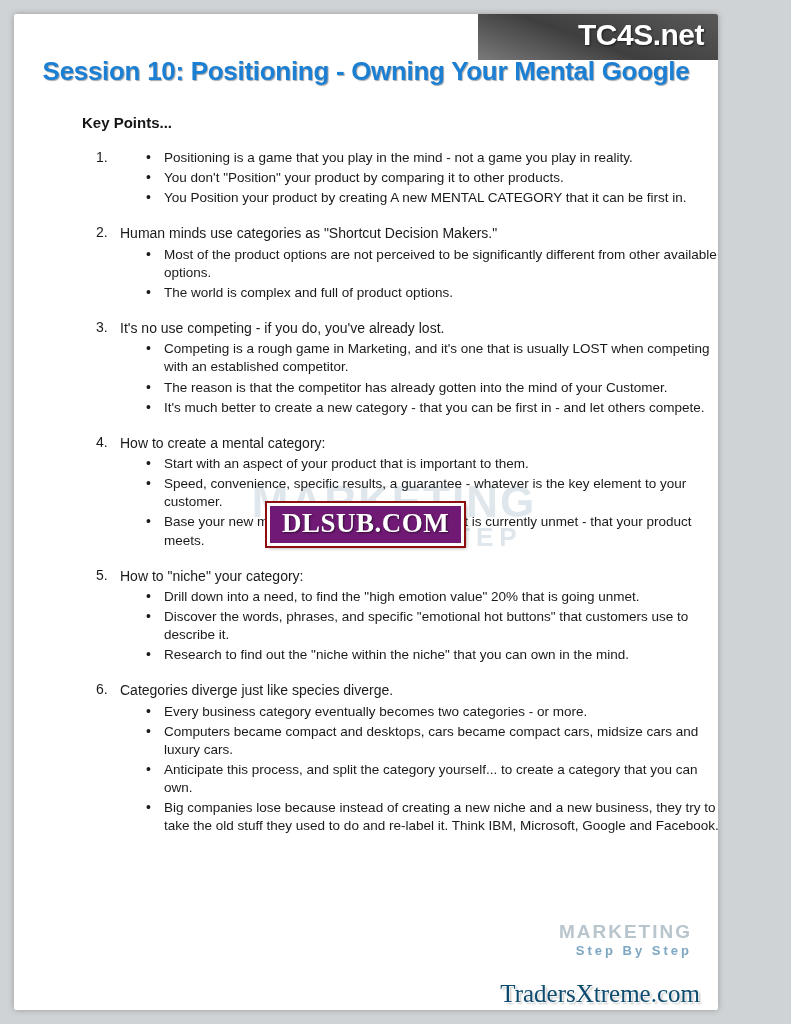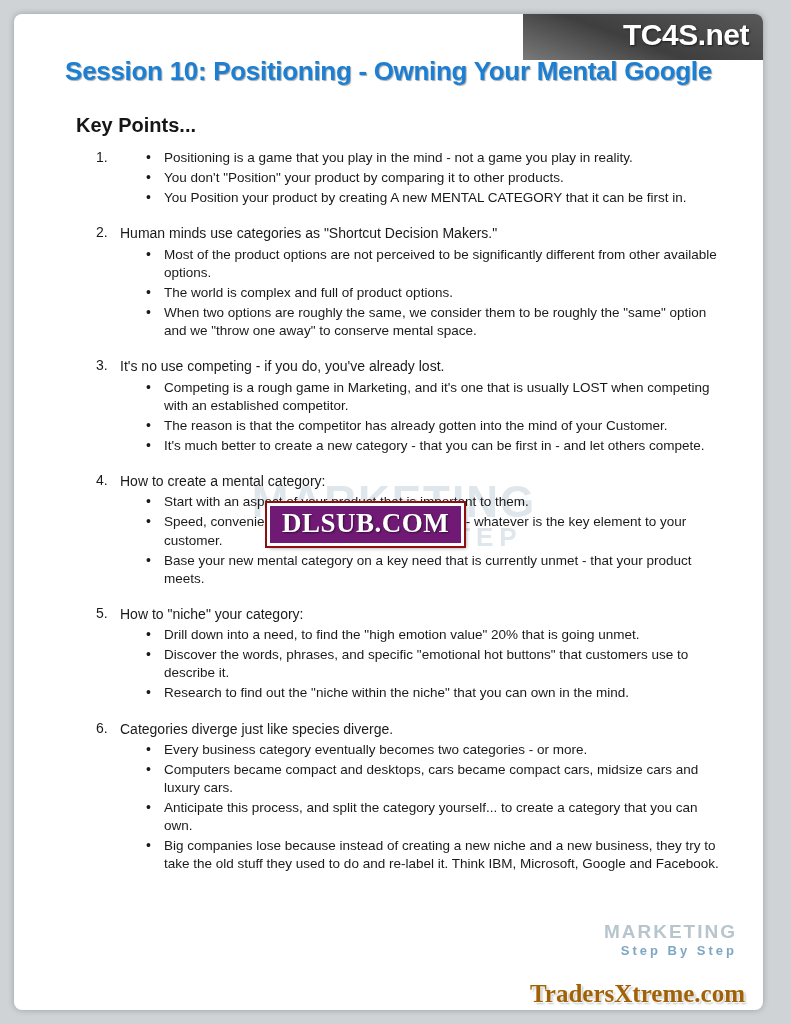--- a/index.html
+++ b/index.html
@@ -15,23 +15,22 @@
     overflow: hidden;
   }
   .page {
     position: absolute;
     left: 14px;
     top: 14px;
     width: 704px;
     height: 996px;
     background: #ffffff;
     box-shadow: 0 0 6px rgba(0,0,0,0.25);
-    border-radius: 8px;
+    border-radius: 2px;
     overflow: hidden;
-    padding-left: 45px;
   }
   .page-inner {
     position: absolute;
     inset: 0;
     padding: 0;
   }
 
   
   .corner-brand {
     position: absolute;
@@ -64,22 +63,22 @@
     font-weight: bold;
     color: #1b7fd4;
     text-shadow: 1px 1px 1px rgba(0,0,0,0.35);
     letter-spacing: -0.3px;
     font-family: "Liberation Sans", sans-serif;
   }
 
   .subtitle {
     position: absolute;
     top: 100px;
-    left: 62px;
-    font-size: 20px;
+    left: 68px;
+    font-size: 15px;
     font-weight: bold;
     color: #161616;
   }
 
   .content {
     position: absolute;
     top: 132px;
     left: 74px;
     width: 640px;
   }
@@ -191,22 +190,22 @@
     font-weight: bold;
     color: #7ea7c4;
     letter-spacing: 3px;
   }
 
   .footer-site {
     position: absolute;
     right: 18px;
     bottom: 2px;
     font-size: 25px;
-    font-weight: bold;
-    color: #a16207;
+    font-weight: normal;
+    color: #0c4a6e;
     text-shadow: 1px 1px 1px rgba(255,255,255,0.9), 2px 2px 2px rgba(0,0,0,0.25);
     font-family: "Liberation Serif", serif;
     z-index: 6;
   }
   .content-wrap { position: relative; z-index: 2; }
 </style>
 </head>
 <body>
 
 <div class="page">
@@ -234,21 +233,20 @@
             <li>You Position your product by creating A new MENTAL CATEGORY that it can be first in.</li>
           </ul>
         </li>
 
         <li>
           <span class="num">2.</span>
           <div class="point-head">Human minds use categories as "Shortcut Decision Makers."</div>
           <ul class="subs">
             <li>Most of the product options are not perceived to be significantly different from other available options.</li>
             <li>The world is complex and full of product options.</li>
-            <li>When two options are roughly the same, we consider them to be roughly the "same" option and we "throw one away" to conserve mental space.</li>
           </ul>
         </li>
 
         <li>
           <span class="num">3.</span>
           <div class="point-head">It's no use competing - if you do, you've already lost.</div>
           <ul class="subs">
             <li>Competing is a rough game in Marketing, and it's one that is usually LOST when competing with an established competitor.</li>
             <li>The reason is that the competitor has already gotten into the mind of your Customer.</li>
             <li>It's much better to create a new category - that you can be first in - and let others compete.</li>

